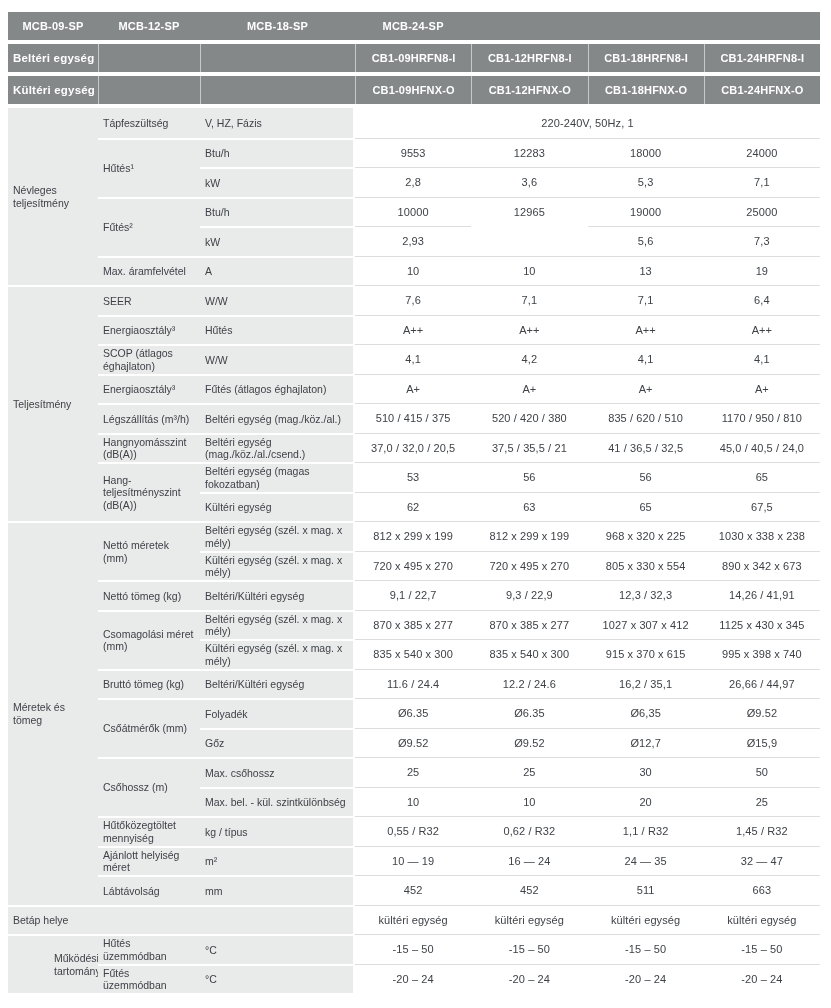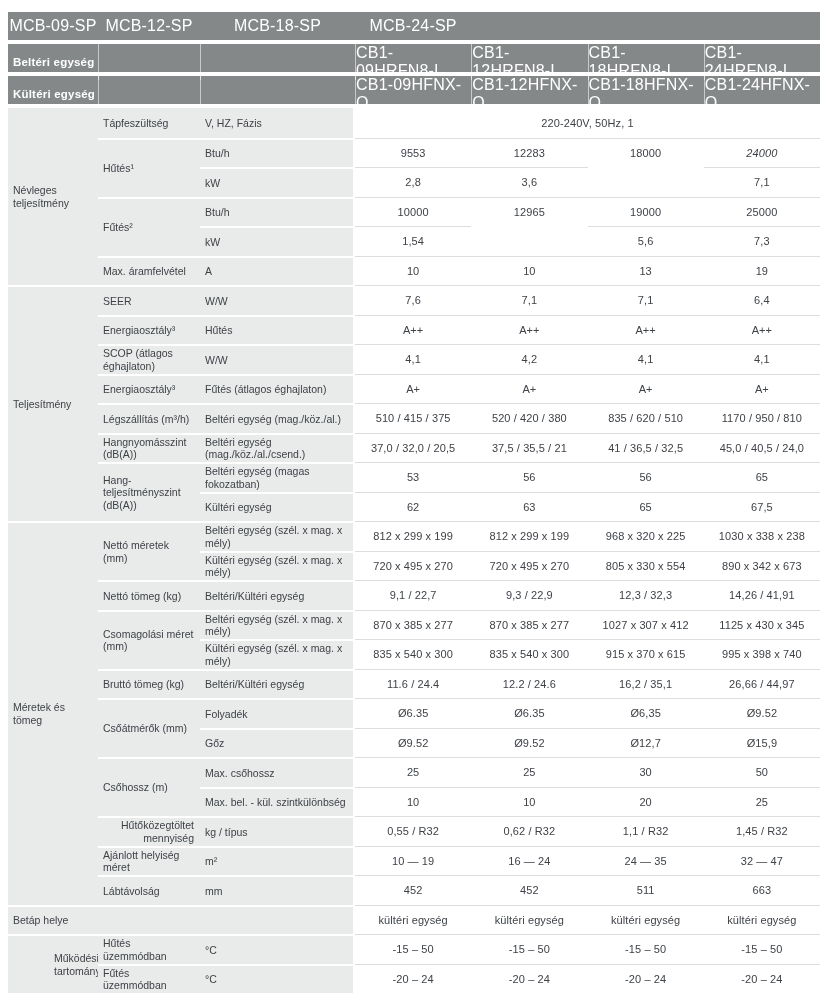--- a/index.html
+++ b/index.html
@@ -3,21 +3,21 @@
 <meta charset="utf-8">
 <style>
   html,body{margin:0;padding:0;background:#ffffff;}
   body{font-family:"Liberation Sans", sans-serif; -webkit-font-smoothing:antialiased;}
   .page{width:831px;height:1008px;box-sizing:border-box;padding:12px 11px 0 8px;background:#fff;overflow:hidden;}
 
   
   .hdr-row{display:grid;grid-template-columns:90px 102px 155px repeat(4,1fr);height:28px;background:#858889;margin-bottom:4px;}
   .hdr-label{display:flex;align-items:center;padding-left:5px;color:#fff;font-size:11.5px;font-weight:700;letter-spacing:.2px;}
   .hdr-label.wide{grid-column:1 / 4;}
-  .hdr-model{display:flex;align-items:center;justify-content:center;color:#fff;font-size:16px;font-weight:400;letter-spacing:.2px;}
+  .hdr-model{display:flex;align-items:center;justify-content:center;color:#fff;font-size:11px;font-weight:700;letter-spacing:.2px;}
   .hdr-spacer{}
   .hdr-row.divided .hdr-model,
   .hdr-row.divided .hdr-spacer{border-left:1px solid rgba(255,255,255,.55);}
 
   
   .body-grid{display:grid;grid-template-columns:90px 102px 155px repeat(4,1fr);grid-auto-rows:29.5px;margin-top:4px;}
   .cell{box-sizing:border-box;display:flex;align-items:center;overflow:hidden;}
   .lab{background:#e9eaea;color:#3e4247;font-size:10.5px;line-height:1.18;padding-left:5px;padding-right:6px;}
   .title{font-size:10.5px;}
   .sub{border-right:2px solid #ffffff;}
@@ -60,33 +60,34 @@
   <div class="body-grid" id="specBody">
       <div class="cell lab title" style="grid-area: 1 / 1 / 7 / 2;">Névleges teljesítmény</div>
       <div class="cell lab param" style="grid-area: 1 / 2 / 2 / 3;">Tápfeszültség</div>
       <div class="cell lab sub" style="grid-area: 1 / 3 / auto / 4;">V, HZ, Fázis</div>
       <div class="cell val" style="grid-area: 1 / 4 / auto / 8;">220-240V, 50Hz, 1</div>
       <div class="cell lab param white-top" style="grid-area: 2 / 2 / 4 / 3;">Hűtés¹</div>
       <div class="cell lab sub white-top" style="grid-area: 2 / 3 / auto / 4;">Btu/h</div>
       <div class="cell val gray-top" style="grid-area: 2 / 4 / auto / 5;">9553</div>
       <div class="cell val gray-top" style="grid-area: 2 / 5 / auto / 6;">12283</div>
       <div class="cell val gray-top" style="grid-area: 2 / 6 / auto / 7;">18000</div>
-      <div class="cell val gray-top" style="grid-area: 2 / 7 / auto / 8; font-style: italic;">24000</div>
+      <div class="cell val gray-top" style="grid-area: 2 / 7 / auto / 8;">24000</div>
       <div class="cell lab sub white-top" style="grid-area: 3 / 3 / auto / 4;">kW</div>
       <div class="cell val gray-top" style="grid-area: 3 / 4 / auto / 5;">2,8</div>
       <div class="cell val gray-top" style="grid-area: 3 / 5 / auto / 6;">3,6</div>
+      <div class="cell val gray-top" style="grid-area: 3 / 6 / auto / 7;">5,3</div>
       <div class="cell val gray-top" style="grid-area: 3 / 7 / auto / 8;">7,1</div>
       <div class="cell lab param white-top" style="grid-area: 4 / 2 / 6 / 3;">Fűtés²</div>
       <div class="cell lab sub white-top" style="grid-area: 4 / 3 / auto / 4;">Btu/h</div>
       <div class="cell val gray-top" style="grid-area: 4 / 4 / auto / 5;">10000</div>
       <div class="cell val gray-top" style="grid-area: 4 / 5 / auto / 6;">12965</div>
       <div class="cell val gray-top" style="grid-area: 4 / 6 / auto / 7;">19000</div>
       <div class="cell val gray-top" style="grid-area: 4 / 7 / auto / 8;">25000</div>
       <div class="cell lab sub white-top" style="grid-area: 5 / 3 / auto / 4;">kW</div>
-      <div class="cell val gray-top" style="grid-area: 5 / 4 / auto / 5;">1,54</div>
+      <div class="cell val gray-top" style="grid-area: 5 / 4 / auto / 5;">2,93</div>
       <div class="cell val gray-top" style="grid-area: 5 / 6 / auto / 7;">5,6</div>
       <div class="cell val gray-top" style="grid-area: 5 / 7 / auto / 8;">7,3</div>
       <div class="cell lab param white-top" style="grid-area: 6 / 2 / 7 / 3;">Max. áramfelvétel</div>
       <div class="cell lab sub white-top" style="grid-area: 6 / 3 / auto / 4;">A</div>
       <div class="cell val gray-top" style="grid-area: 6 / 4 / auto / 5;">10</div>
       <div class="cell val gray-top" style="grid-area: 6 / 5 / auto / 6;">10</div>
       <div class="cell val gray-top" style="grid-area: 6 / 6 / auto / 7;">13</div>
       <div class="cell val gray-top" style="grid-area: 6 / 7 / auto / 8;">19</div>
       <div class="cell lab title white-top" style="grid-area: 7 / 1 / 15 / 2;">Teljesítmény</div>
       <div class="cell lab param white-top" style="grid-area: 7 / 2 / 8 / 3;">SEER</div>
@@ -186,21 +187,21 @@
       <div class="cell lab sub white-top" style="grid-area: 23 / 3 / auto / 4;">Max. csőhossz</div>
       <div class="cell val gray-top" style="grid-area: 23 / 4 / auto / 5;">25</div>
       <div class="cell val gray-top" style="grid-area: 23 / 5 / auto / 6;">25</div>
       <div class="cell val gray-top" style="grid-area: 23 / 6 / auto / 7;">30</div>
       <div class="cell val gray-top" style="grid-area: 23 / 7 / auto / 8;">50</div>
       <div class="cell lab sub white-top" style="grid-area: 24 / 3 / auto / 4;">Max. bel. - kül. szintkülönbség</div>
       <div class="cell val gray-top" style="grid-area: 24 / 4 / auto / 5;">10</div>
       <div class="cell val gray-top" style="grid-area: 24 / 5 / auto / 6;">10</div>
       <div class="cell val gray-top" style="grid-area: 24 / 6 / auto / 7;">20</div>
       <div class="cell val gray-top" style="grid-area: 24 / 7 / auto / 8;">25</div>
-      <div class="cell lab param white-top" style="grid-area: 25 / 2 / 26 / 3; text-align: right;">Hűtőközegtöltet mennyiség</div>
+      <div class="cell lab param white-top" style="grid-area: 25 / 2 / 26 / 3;">Hűtőközegtöltet mennyiség</div>
       <div class="cell lab sub white-top" style="grid-area: 25 / 3 / auto / 4;">kg / típus</div>
       <div class="cell val gray-top" style="grid-area: 25 / 4 / auto / 5;">0,55 / R32</div>
       <div class="cell val gray-top" style="grid-area: 25 / 5 / auto / 6;">0,62 / R32</div>
       <div class="cell val gray-top" style="grid-area: 25 / 6 / auto / 7;">1,1 / R32</div>
       <div class="cell val gray-top" style="grid-area: 25 / 7 / auto / 8;">1,45 / R32</div>
       <div class="cell lab param white-top" style="grid-area: 26 / 2 / 27 / 3;">Ajánlott helyiség méret</div>
       <div class="cell lab sub white-top" style="grid-area: 26 / 3 / auto / 4;">m²</div>
       <div class="cell val gray-top" style="grid-area: 26 / 4 / auto / 5;">10 — 19</div>
       <div class="cell val gray-top" style="grid-area: 26 / 5 / auto / 6;">16 — 24</div>
       <div class="cell val gray-top" style="grid-area: 26 / 6 / auto / 7;">24 — 35</div>

